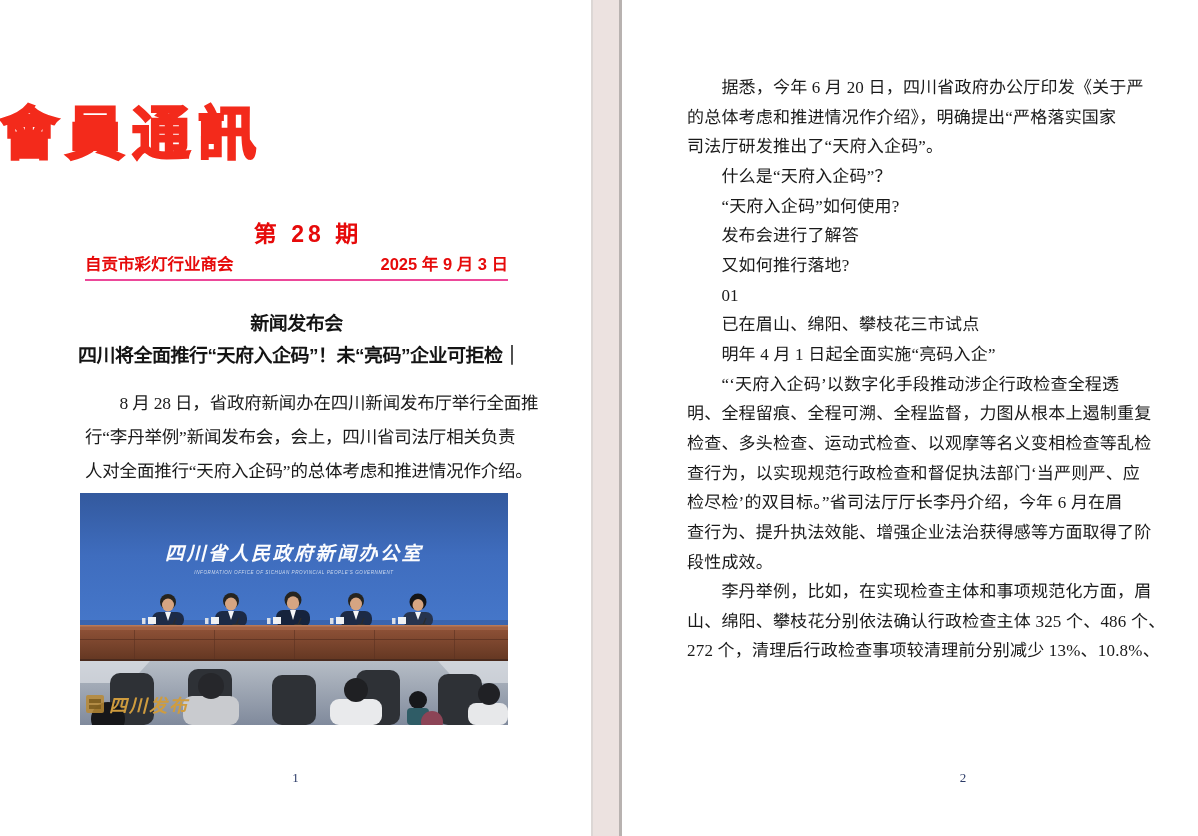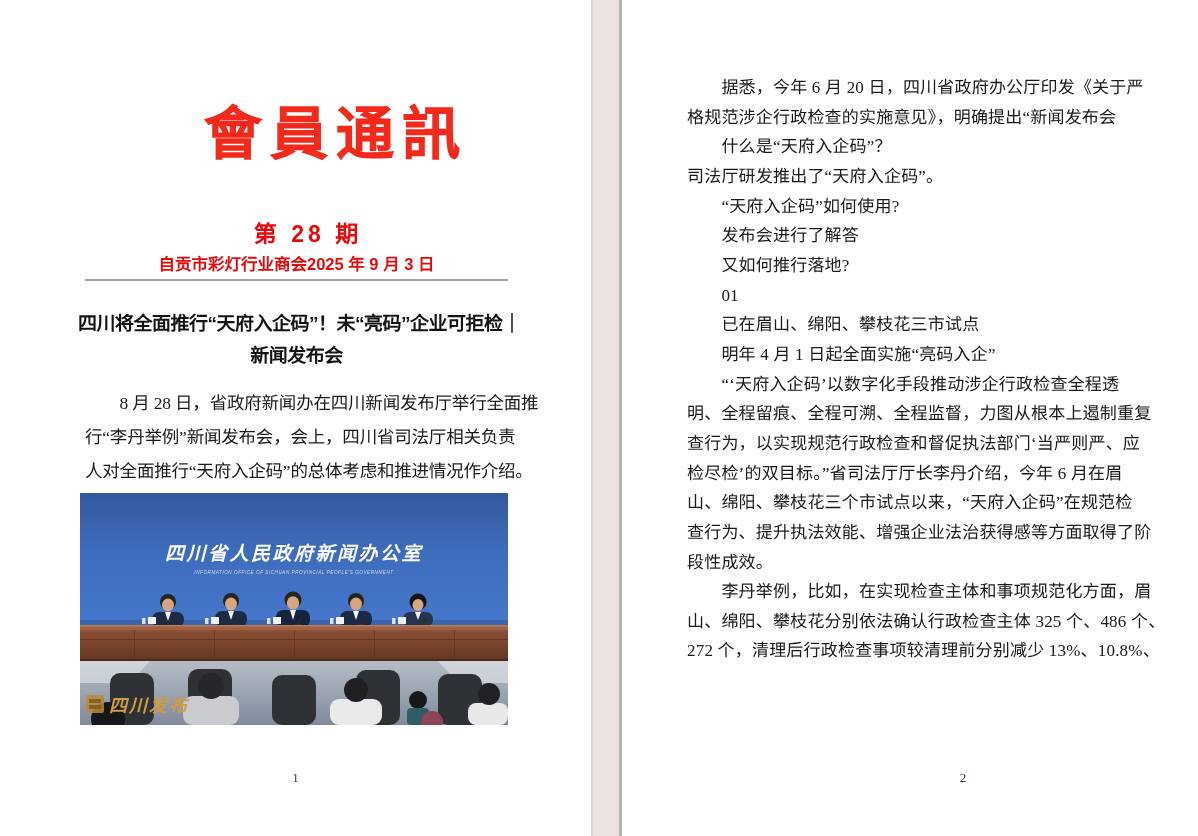--- a/index.html
+++ b/index.html
@@ -9,29 +9,29 @@
   
   .gap-line-l{position:absolute;left:591px;top:0;width:2px;height:836px;background:#dcd7d5;}
   .gap-strip{position:absolute;left:593px;top:0;width:26px;height:836px;background:#ece2e0;}
   .gap-line-r{position:absolute;left:619px;top:0;width:3px;height:836px;background:#b8b2b0;}
 
   .page{position:absolute;top:0;height:836px;background:#ffffff;}
   #page1{left:0;width:591px;}
   #page2{left:637px;width:652px;}
 
   
-  .masthead{position:absolute;top:98px;left:0;width:592px;text-align:center;
-    font-family:"DejaVu Sans","Liberation Sans",sans-serif;font-weight:400;
+  .masthead{position:absolute;top:98px;left:0;width:592px;text-align:left;
+    font-family:"DejaVu Sans","Liberation Sans",sans-serif;font-weight:700;
     font-size:58px;line-height:72px;letter-spacing:8px;color:#f32a1b;
-    -webkit-text-stroke:2.5px #f32a1b;white-space:nowrap;padding-left:40px;}
+    -webkit-text-stroke:2.5px #f32a1b;white-space:nowrap;}
   .issue{position:absolute;top:215px;left:0;width:592px;text-align:center;
     font-weight:bold;font-size:23px;letter-spacing:4px;color:#e60a0a;
     font-family:"Liberation Sans","DejaVu Sans",sans-serif;padding-left:12px;}
   .org-date-row{position:absolute;top:251px;left:85px;width:423px;display:flex;
-    justify-content:center;align-items:baseline;border-bottom:2px solid #a3a3a3;
+    justify-content:space-between;align-items:baseline;border-bottom:2px solid #ec4899;
     padding-bottom:4px;font-weight:bold;color:#e60a0a;
     font-family:"Liberation Sans","DejaVu Sans",sans-serif;font-size:16.5px;}
   .headline{position:absolute;top:308px;left:78px;width:437px;text-align:center;
     font-family:"Liberation Sans","DejaVu Sans",sans-serif;font-weight:bold;
     font-size:19px;line-height:31.5px;letter-spacing:-0.5px;color:#141414;white-space:nowrap;}
   .body-block{position:absolute;top:386px;left:85px;width:430px;
     font-size:17.5px;line-height:34px;letter-spacing:-0.2px;}
   .body-block div{white-space:pre;}
   .photo-wrap{position:absolute;top:493px;left:80px;width:428px;height:248px;font-style:italic;}
   .pagenum{position:absolute;top:770px;left:0;width:100%;text-align:center;
@@ -63,22 +63,22 @@
 
     <div class="masthead">會員通訊</div>
     <div class="issue">第 28 期</div>
 
     <div class="org-date-row">
       <span>自贡市彩灯行业商会</span>
       <span>2025 年 9 月 3 日</span>
     </div>
 
     <div class="headline">
+      <div>新闻发布会</div>
       <div>四川将全面推行“天府入企码”！未“亮码”企业可拒检｜</div>
-      <div>新闻发布会</div>
     </div>
 
     <div class="body-block">
       <div>　　8 月 28 日，省政府新闻办在四川新闻发布厅举行全面推</div>
       <div>行“李丹举例”新闻发布会，会上，四川省司法厅相关负责</div>
       <div>人对全面推行“天府入企码”的总体考虑和推进情况作介绍。</div>
     </div>
 
     <div class="photo-wrap">
       <svg viewBox="0 0 428 232" width="428" height="232">
@@ -215,34 +215,34 @@
         </g>
       </svg>
     </div>
 
     <div class="pagenum">1</div>
   </div>
 
   <div class="page" id="page2">
     <div class="text-block">
       <div>　　据悉，今年 6 月 20 日，四川省政府办公厅印发《关于严</div>
-      <div>格规范涉企行政检查的实施意见》，明确提出“新闻发布会</div>
+      <div>的总体考虑和推进情况作介绍》，明确提出“严格落实国家</div>
+      <div>司法厅研发推出了“天府入企码”。</div>
       <div>　　什么是“天府入企码”？</div>
-      <div>司法厅研发推出了“天府入企码”。</div>
       <div>　　“天府入企码”如何使用?</div>
       <div>　　发布会进行了解答</div>
       <div>　　又如何推行落地?</div>
       <div>　　01</div>
       <div>　　已在眉山、绵阳、攀枝花三市试点</div>
       <div>　　明年 4 月 1 日起全面实施“亮码入企”</div>
       <div>　　“‘天府入企码’以数字化手段推动涉企行政检查全程透</div>
       <div>明、全程留痕、全程可溯、全程监督，力图从根本上遏制重复</div>
+      <div>检查、多头检查、运动式检查、以观摩等名义变相检查等乱检</div>
       <div>查行为，以实现规范行政检查和督促执法部门‘当严则严、应</div>
       <div>检尽检’的双目标。”省司法厅厅长李丹介绍，今年 6 月在眉</div>
-      <div>山、绵阳、攀枝花三个市试点以来，“天府入企码”在规范检</div>
       <div>查行为、提升执法效能、增强企业法治获得感等方面取得了阶</div>
       <div>段性成效。</div>
       <div>　　李丹举例，比如，在实现检查主体和事项规范化方面，眉</div>
       <div>山、绵阳、攀枝花分别依法确认行政检查主体 325 个、486 个、</div>
       <div>272 个，清理后行政检查事项较清理前分别减少 13%、10.8%、</div>
     </div>
     <div class="pagenum">2</div>
   </div>
 
 </div>

